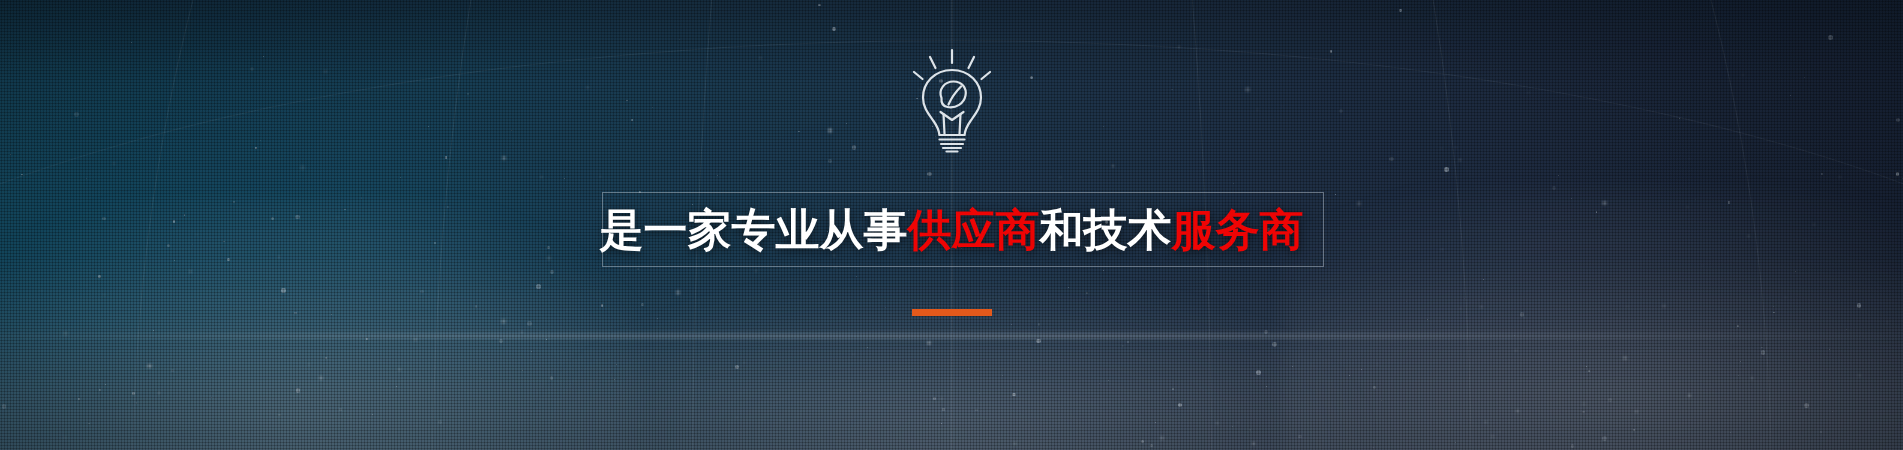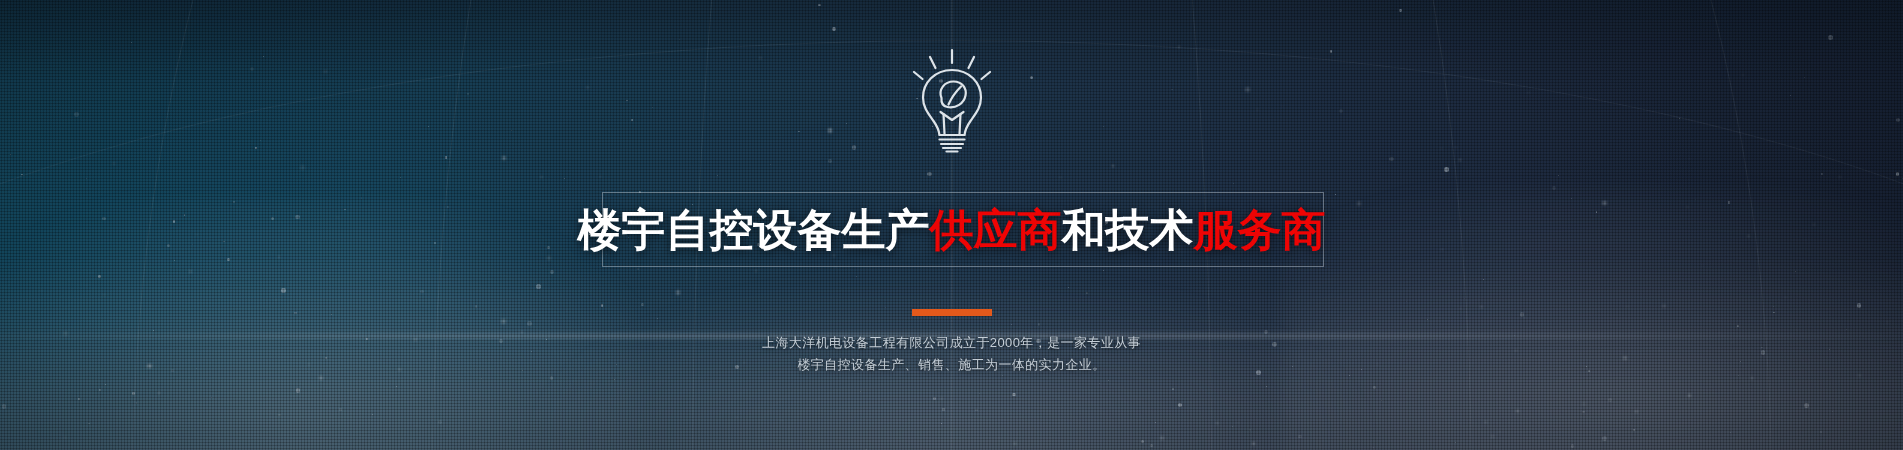--- a/index.html
+++ b/index.html
@@ -606,24 +606,20 @@
           <path d="M49 102 L67 102"></path>
           <path d="M52.5 105.5 L63.5 105.5"></path>
         </g>
       </svg>
     </div>
 
     <div class="frame"></div>
 
 
     <div class="headline">
-      <span class="hl-inner"><span class="hl-w">楼宇自控设备生产</span><span class="hl-r">供应商</span><span class="hl-w">和技术</span><span class="hl-r">服务商</span></span>
+      <span class="hl-inner"><span class="hl-w">是一家专业从事</span><span class="hl-r">供应商</span><span class="hl-w">和技术</span><span class="hl-r">服务商</span></span>
     </div>
 
     <div class="divider"></div>
 
-    <div class="desc">
-      <p>上海大洋机电设备工程有限公司成立于2000年，是一家专业从事</p>
-      <p>楼宇自控设备生产、销售、施工为一体的实力企业。</p>
-    </div>
 
   </div>
 </div>
 
 </body></html>

